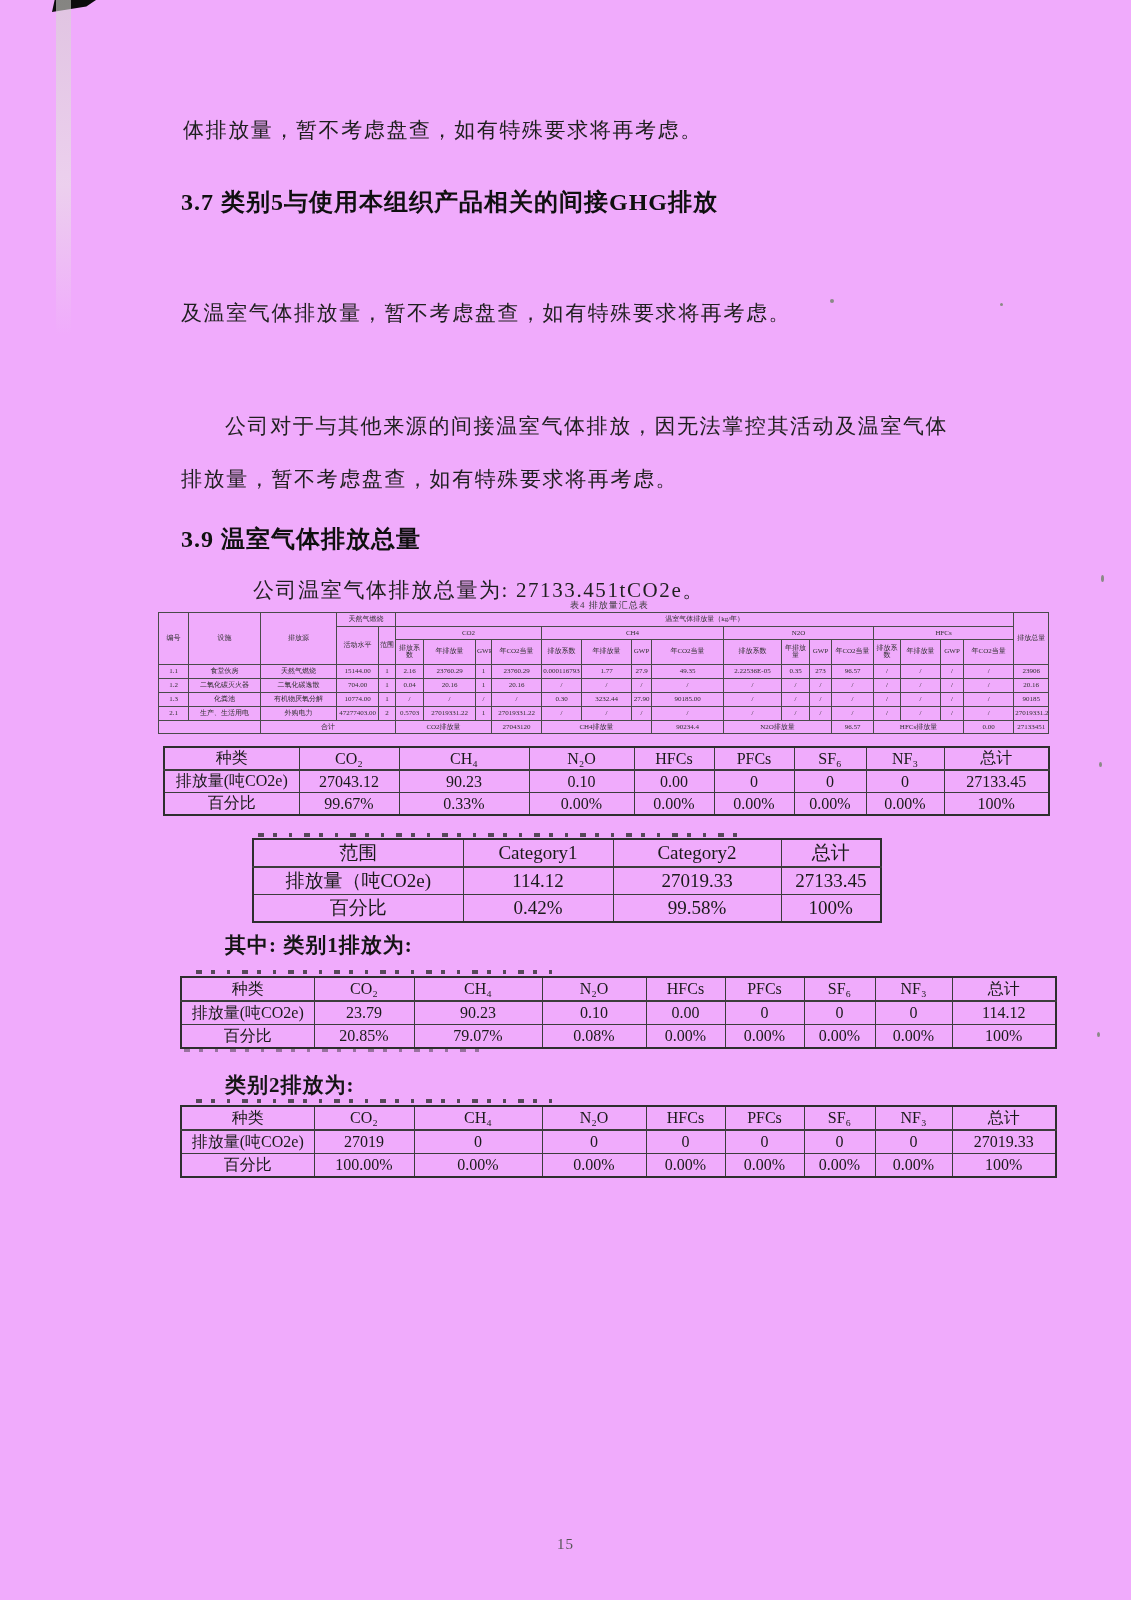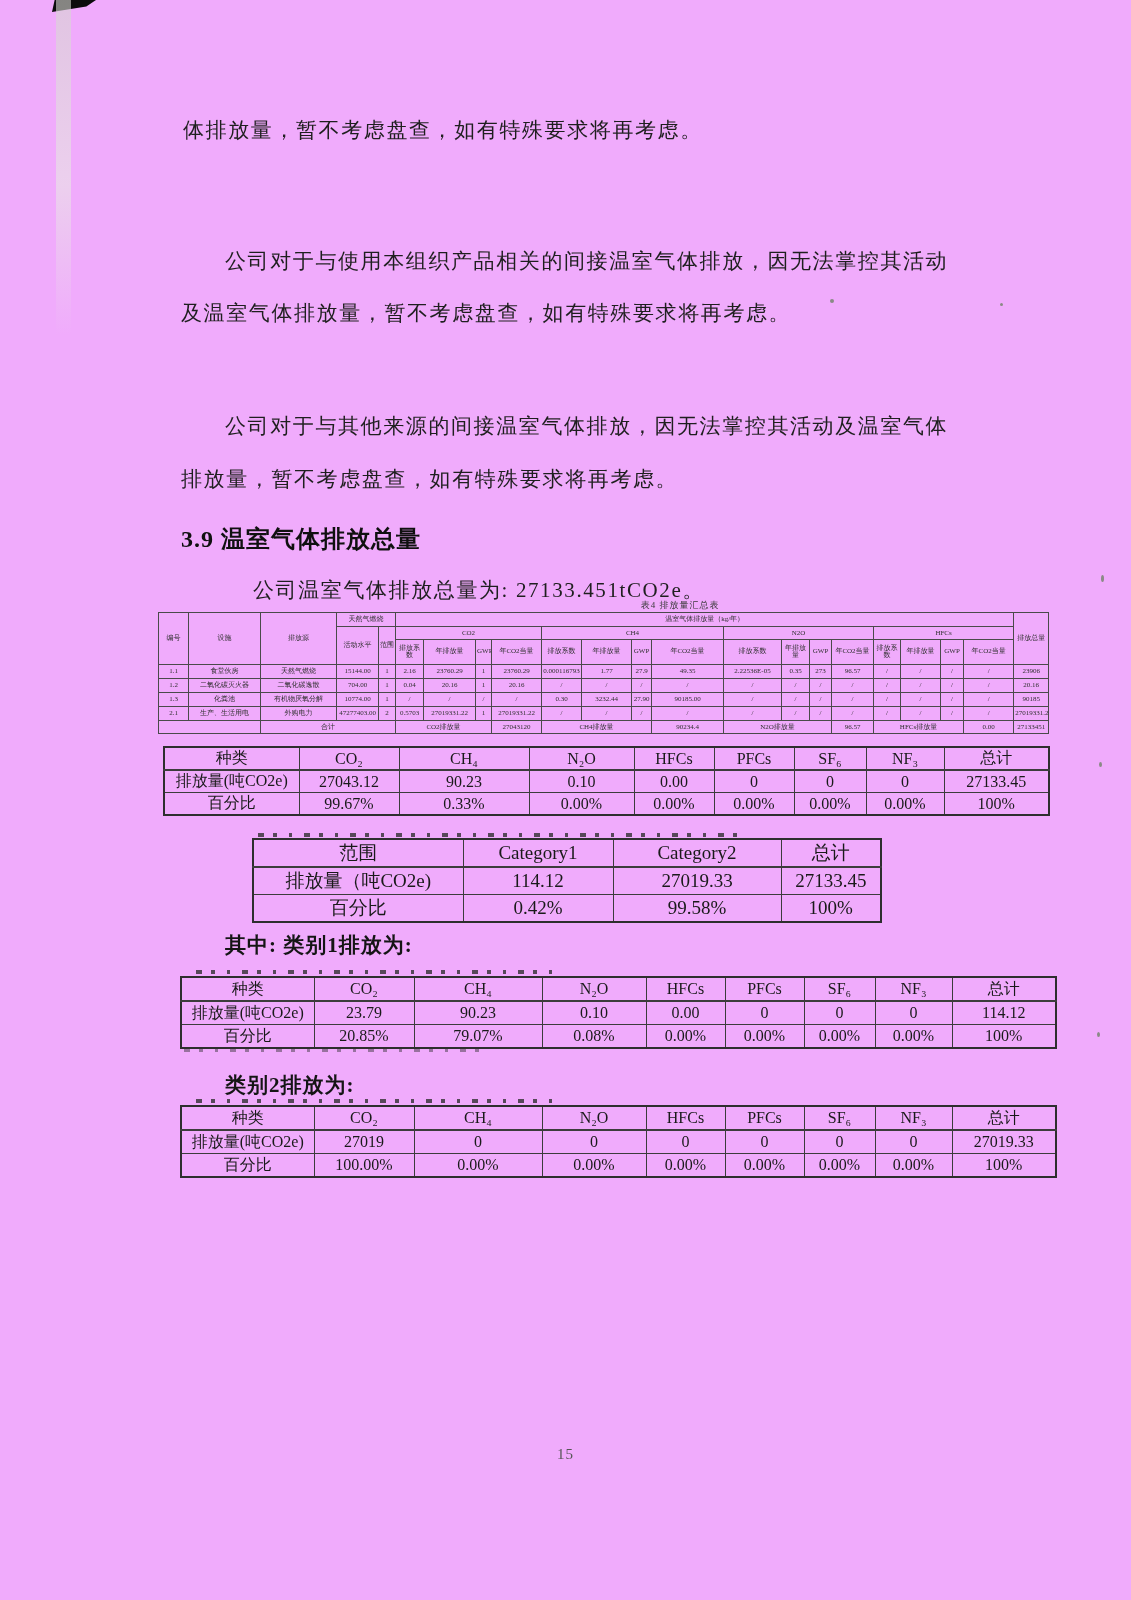--- a/index.html
+++ b/index.html
@@ -26,24 +26,24 @@
   .dashrow{
     position:absolute;height:4px;opacity:.78;
     background:repeating-linear-gradient(90deg,#2c2c2c 0 6px,transparent 6px 15px,#2c2c2c 15px 19px,transparent 19px 31px,#2c2c2c 31px 34px,transparent 34px 46px);
   }
   .dashrow.faint{opacity:.45;}
   .speck{position:absolute;background:#8a8a86;border-radius:50%;}
   
   .line{position:absolute;white-space:nowrap;font-size:21px;letter-spacing:1.6px;color:#1f1f1f;}
   .heading{position:absolute;white-space:nowrap;font-size:24px;font-weight:700;letter-spacing:1px;color:#101010;}
   .subintro{position:absolute;white-space:nowrap;font-size:21px;font-weight:700;letter-spacing:1px;color:#151515;}
-  .pagenum{position:absolute;left:0;top:1446px;width:100%;text-align:center;font-size:15px;color:#555;letter-spacing:1px;}
+  .pagenum{position:absolute;left:0;top:1536px;width:100%;text-align:center;font-size:15px;color:#555;letter-spacing:1px;}
   
   .densecap{
-    position:absolute;left:570px;top:599px;width:220px;text-align:center;
+    position:absolute;left:570px;top:599px;width:220px;
     font-size:9px;color:#3a3a3a;letter-spacing:1px;white-space:nowrap;
   }
   table.dense{
     position:absolute;left:158px;top:612px;width:890px;
     border-collapse:collapse;table-layout:fixed;
     font-size:7px;line-height:1.15;color:#303030;
   }
   table.dense th,table.dense td{
     border:1px solid #4a4a4a;padding:0 1px;text-align:center;
     font-weight:400;overflow:hidden;white-space:nowrap;
@@ -79,21 +79,21 @@
   <div class="wedge"></div>
   <div class="fold"></div>
   <div class="speck" style="left:830px;top:299px;width:4px;height:4px;"></div>
   <div class="speck" style="left:1000px;top:303px;width:3px;height:3px;"></div>
   <div class="speck" style="left:1101px;top:575px;width:3px;height:7px;"></div>
   <div class="speck" style="left:1099px;top:762px;width:3px;height:5px;"></div>
   <div class="speck" style="left:1097px;top:1032px;width:3px;height:5px;"></div>
 
   <div class="line" style="left:183px;top:116px;">体排放量，暂不考虑盘查，如有特殊要求将再考虑。</div>
 
-  <div class="line" style="left:225px;top:247px;">公司对于与使用本组织产品相关的间接温室气体排放，因无法掌控其活动</div>
+  <div class="heading" style="left:181px;top:186px;">3.7 类别5与使用本组织产品相关的间接GHG排放</div>
   <div class="line" style="left:181px;top:299px;">及温室气体排放量，暂不考虑盘查，如有特殊要求将再考虑。</div>
 
   <div class="line" style="left:225px;top:412px;">公司对于与其他来源的间接温室气体排放，因无法掌控其活动及温室气体</div>
   <div class="line" style="left:181px;top:465px;">排放量，暂不考虑盘查，如有特殊要求将再考虑。</div>
 
   <div class="heading" style="left:181px;top:523px;">3.9 温室气体排放总量</div>
   <div class="line" style="left:225px;top:576px;margin-left:28px;">公司温室气体排放总量为: 27133.451tCO2e。</div>
 
   <div class="densecap">表4  排放量汇总表</div>
   <table class="dense">

